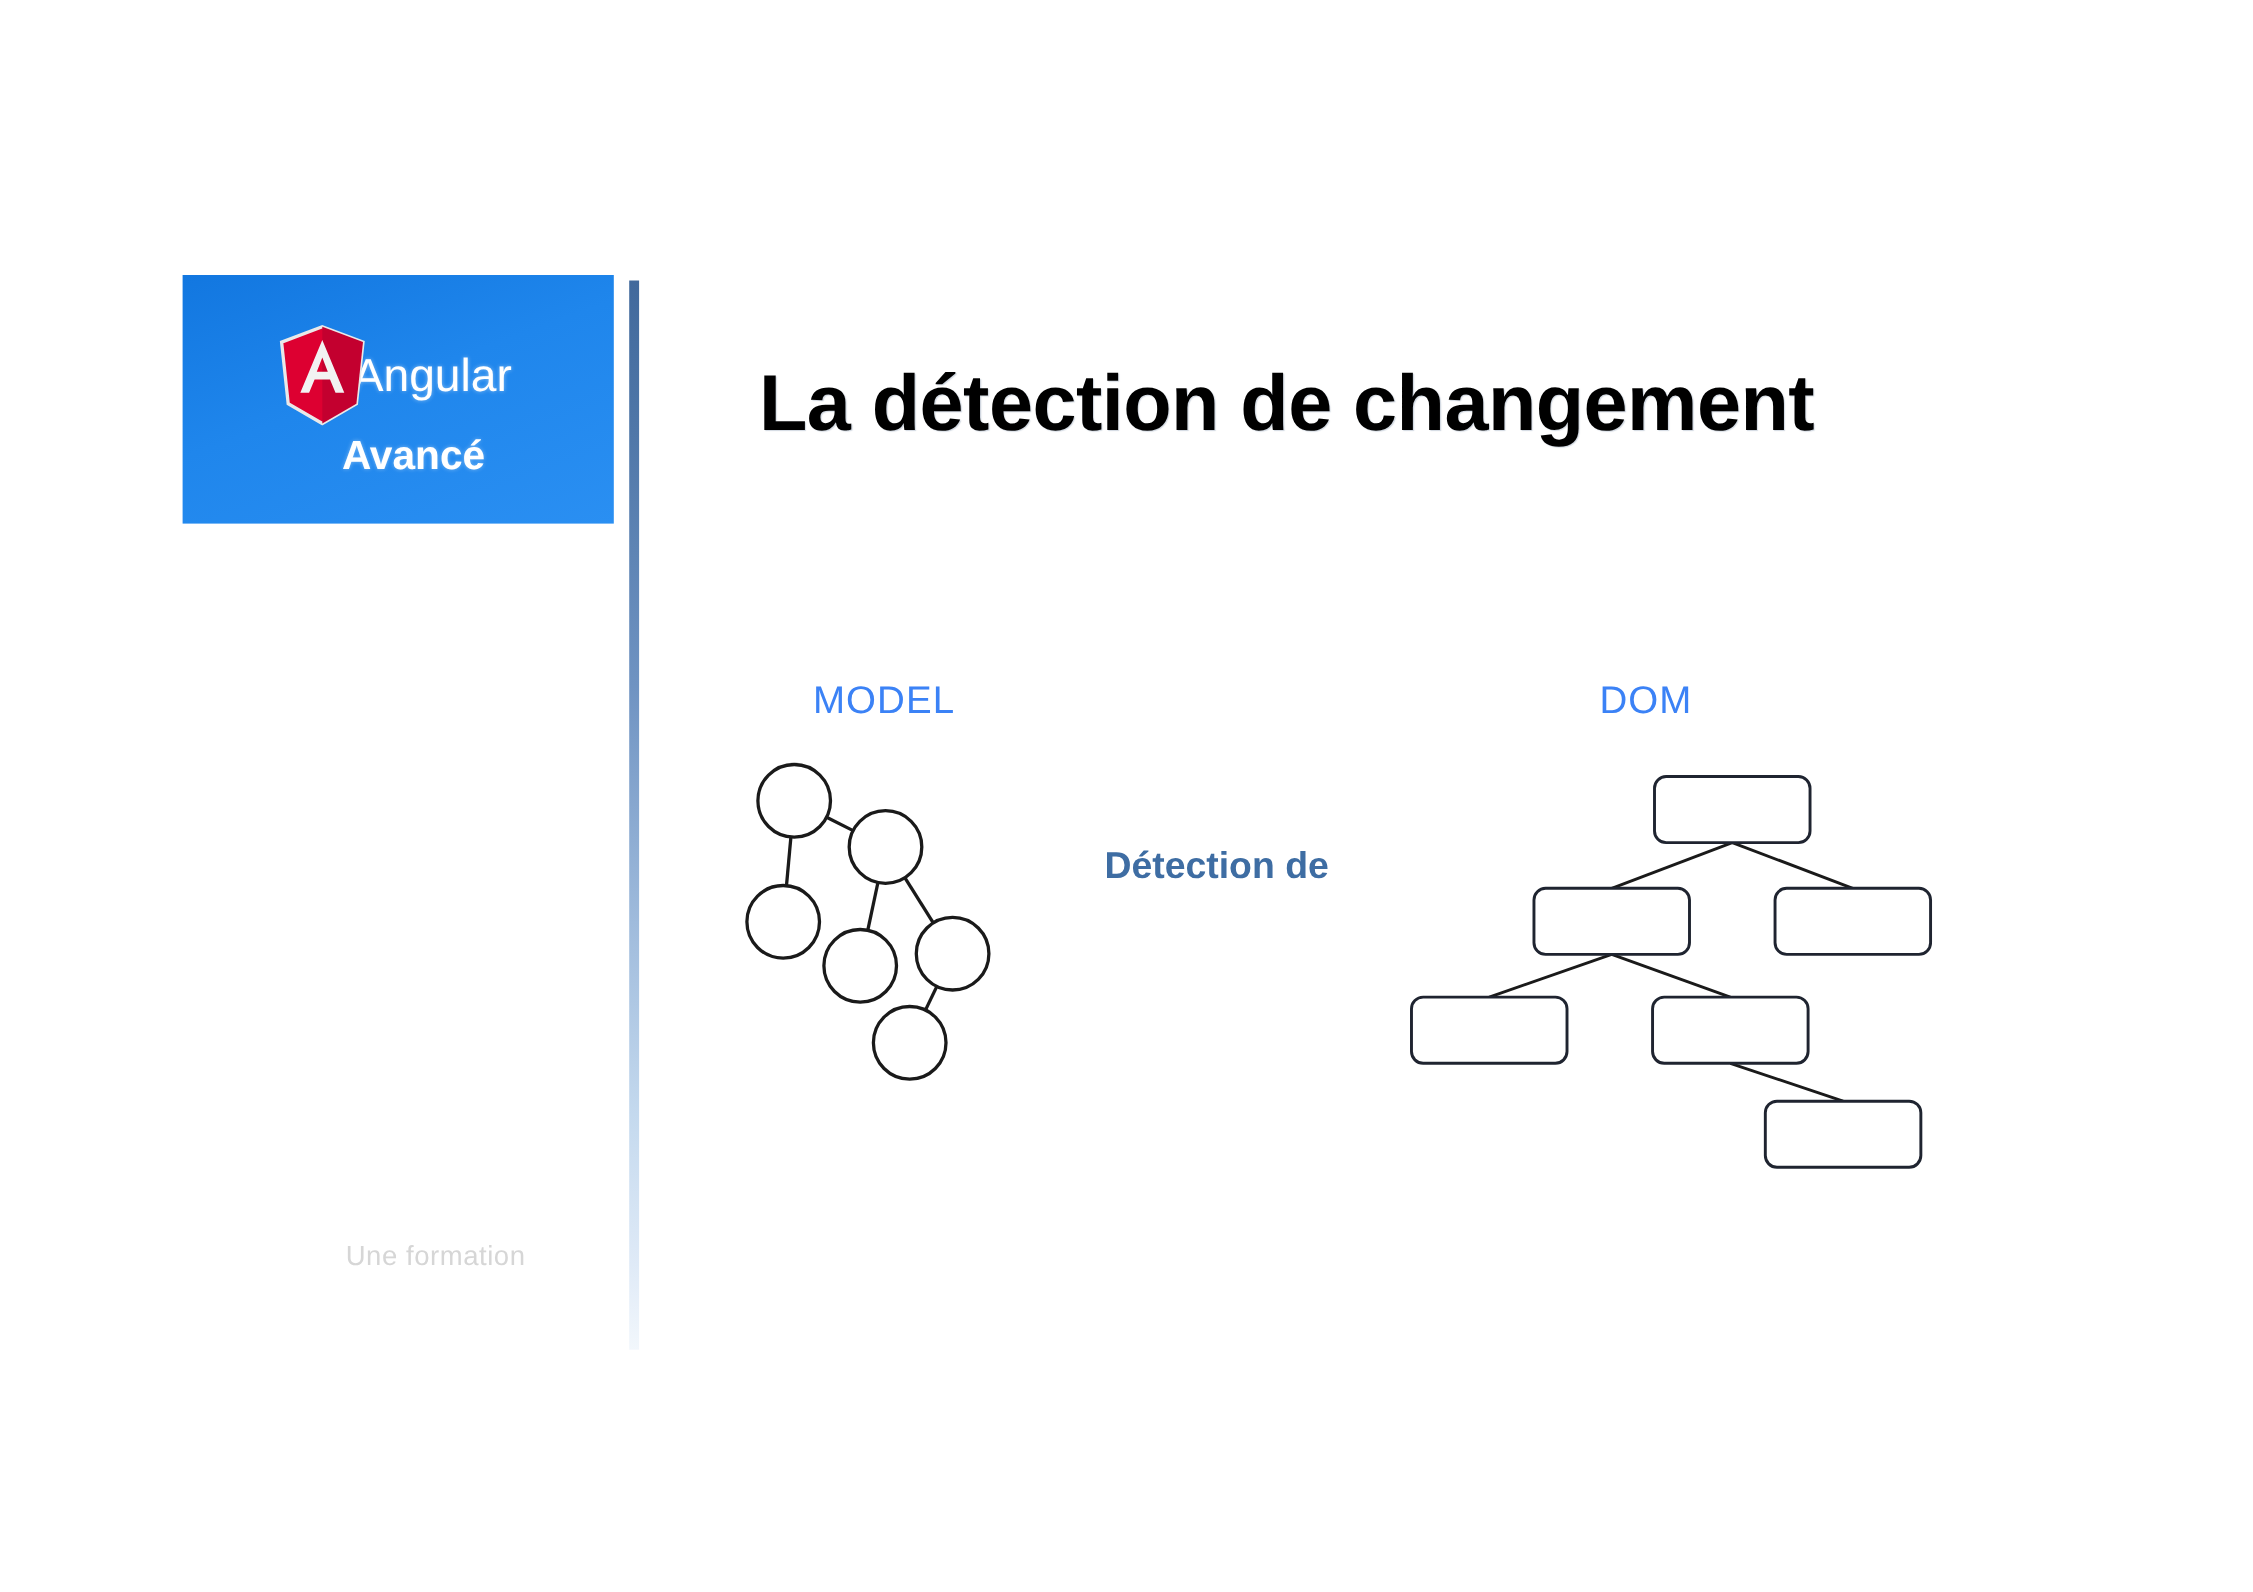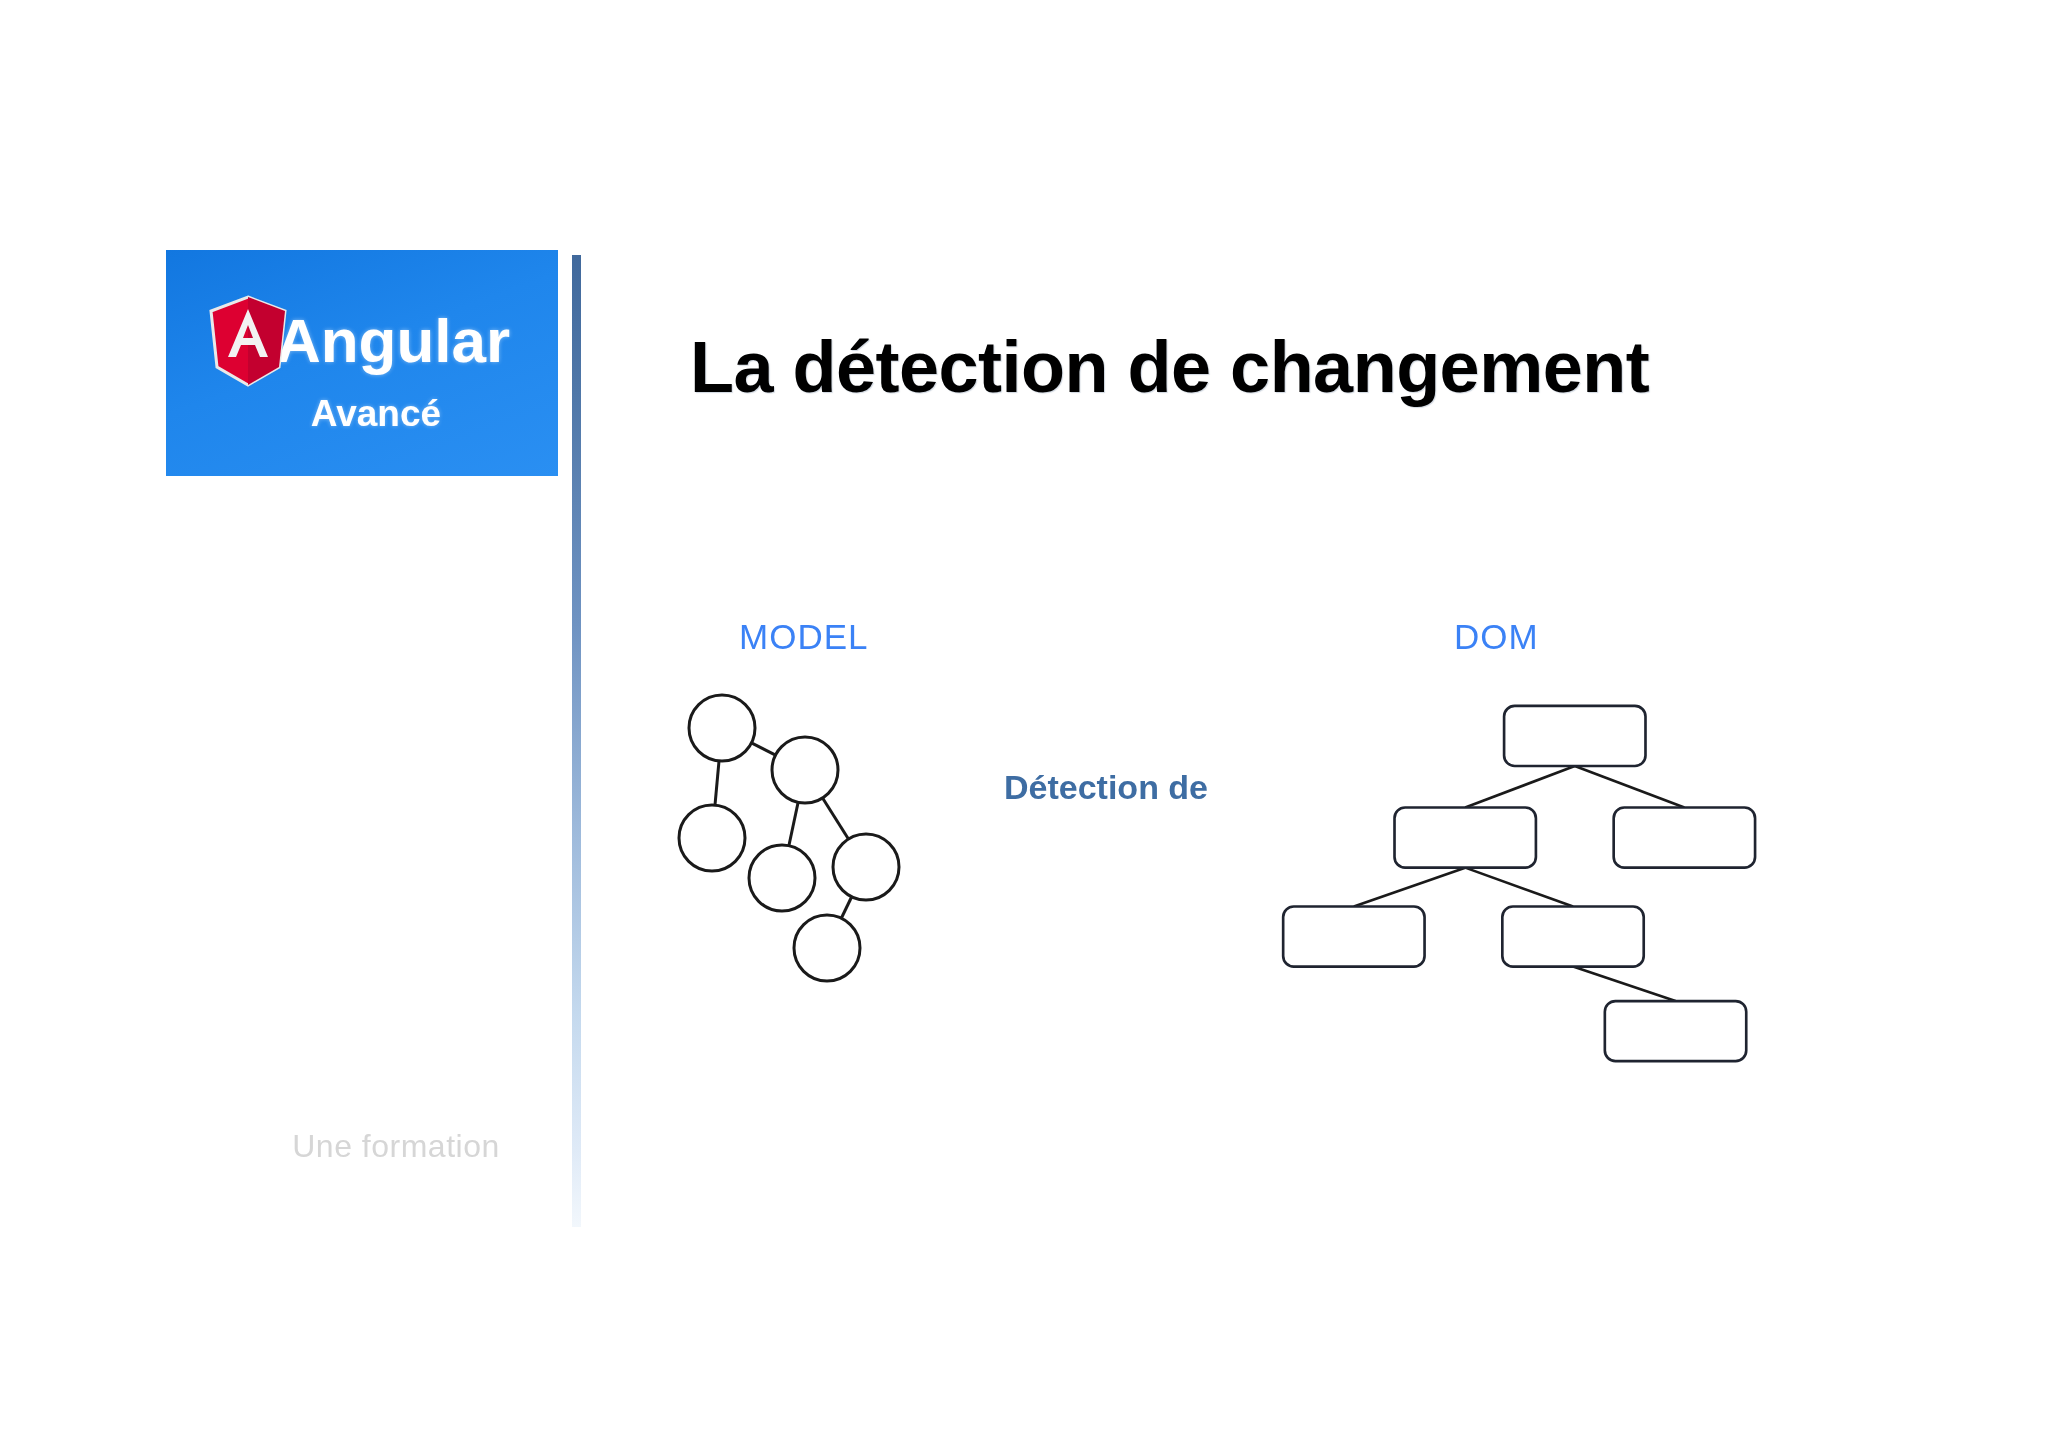--- a/index.html
+++ b/index.html
@@ -48,22 +48,22 @@
   #logo .shield {
     position: relative;
     width: 80px;
     height: 92px;
     margin-right: 2px;
     flex: none;
   }
   #logo .shield svg { display:block; width: 80px; height: 92px; }
   #logo .word {
     font-family: "Liberation Sans", sans-serif;
-    font-size: 62px;
-    font-weight: 700;
+    font-size: 42px;
+    font-weight: 400;
     color: #ffffff;
     letter-spacing: 0px;
     line-height: 1;
     margin-left: -14px;
     text-shadow: 0 0 4px rgba(255,255,255,0.45);
   }
   #logo .sub {
     font-family: "Liberation Sans", sans-serif;
     font-size: 37px;
     font-weight: 700;
@@ -156,21 +156,21 @@
 
   
   #footer {
     position: absolute;
     left: 266px;
     top: 1130px;
     width: 260px;
     text-align: center;
   }
   #footer .une-formation {
-    font-size: 32px;
+    font-size: 25px;
     color: #d6d6d6;
     letter-spacing: 0.5px;
     line-height: 1;
     margin-bottom: 4px;
     white-space: nowrap;
   }
   #footer .alphorm-mark {
     position: relative;
     display: inline-block;
     height: 62px;

